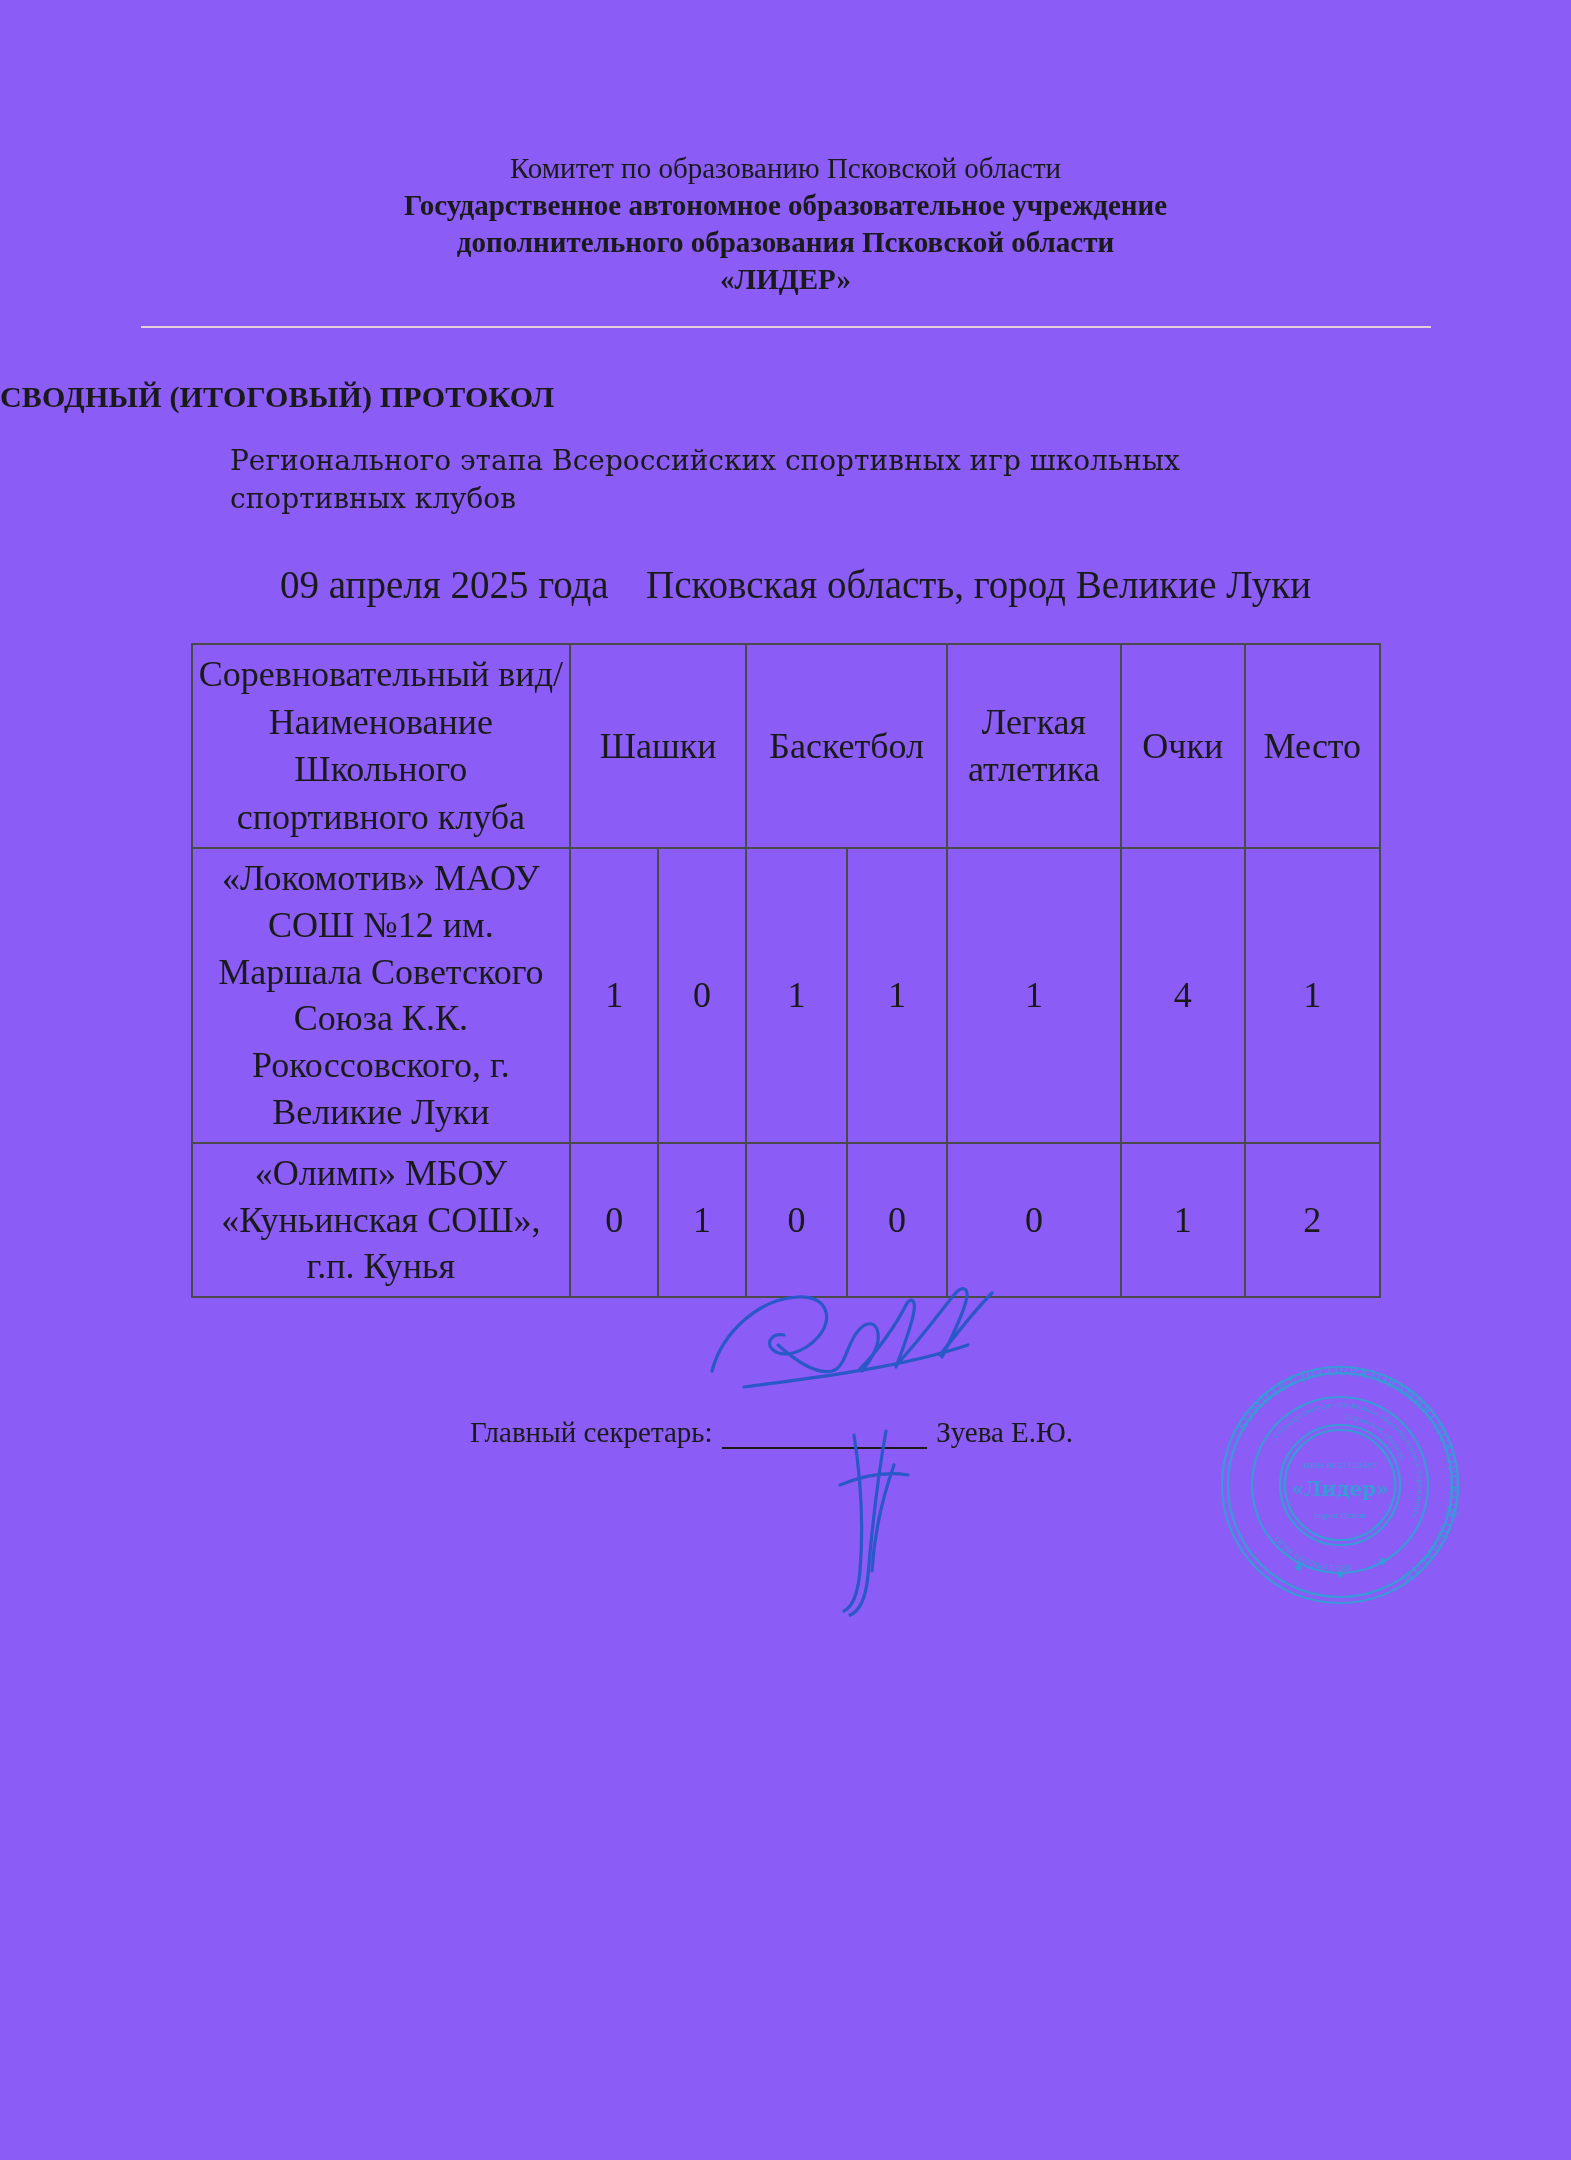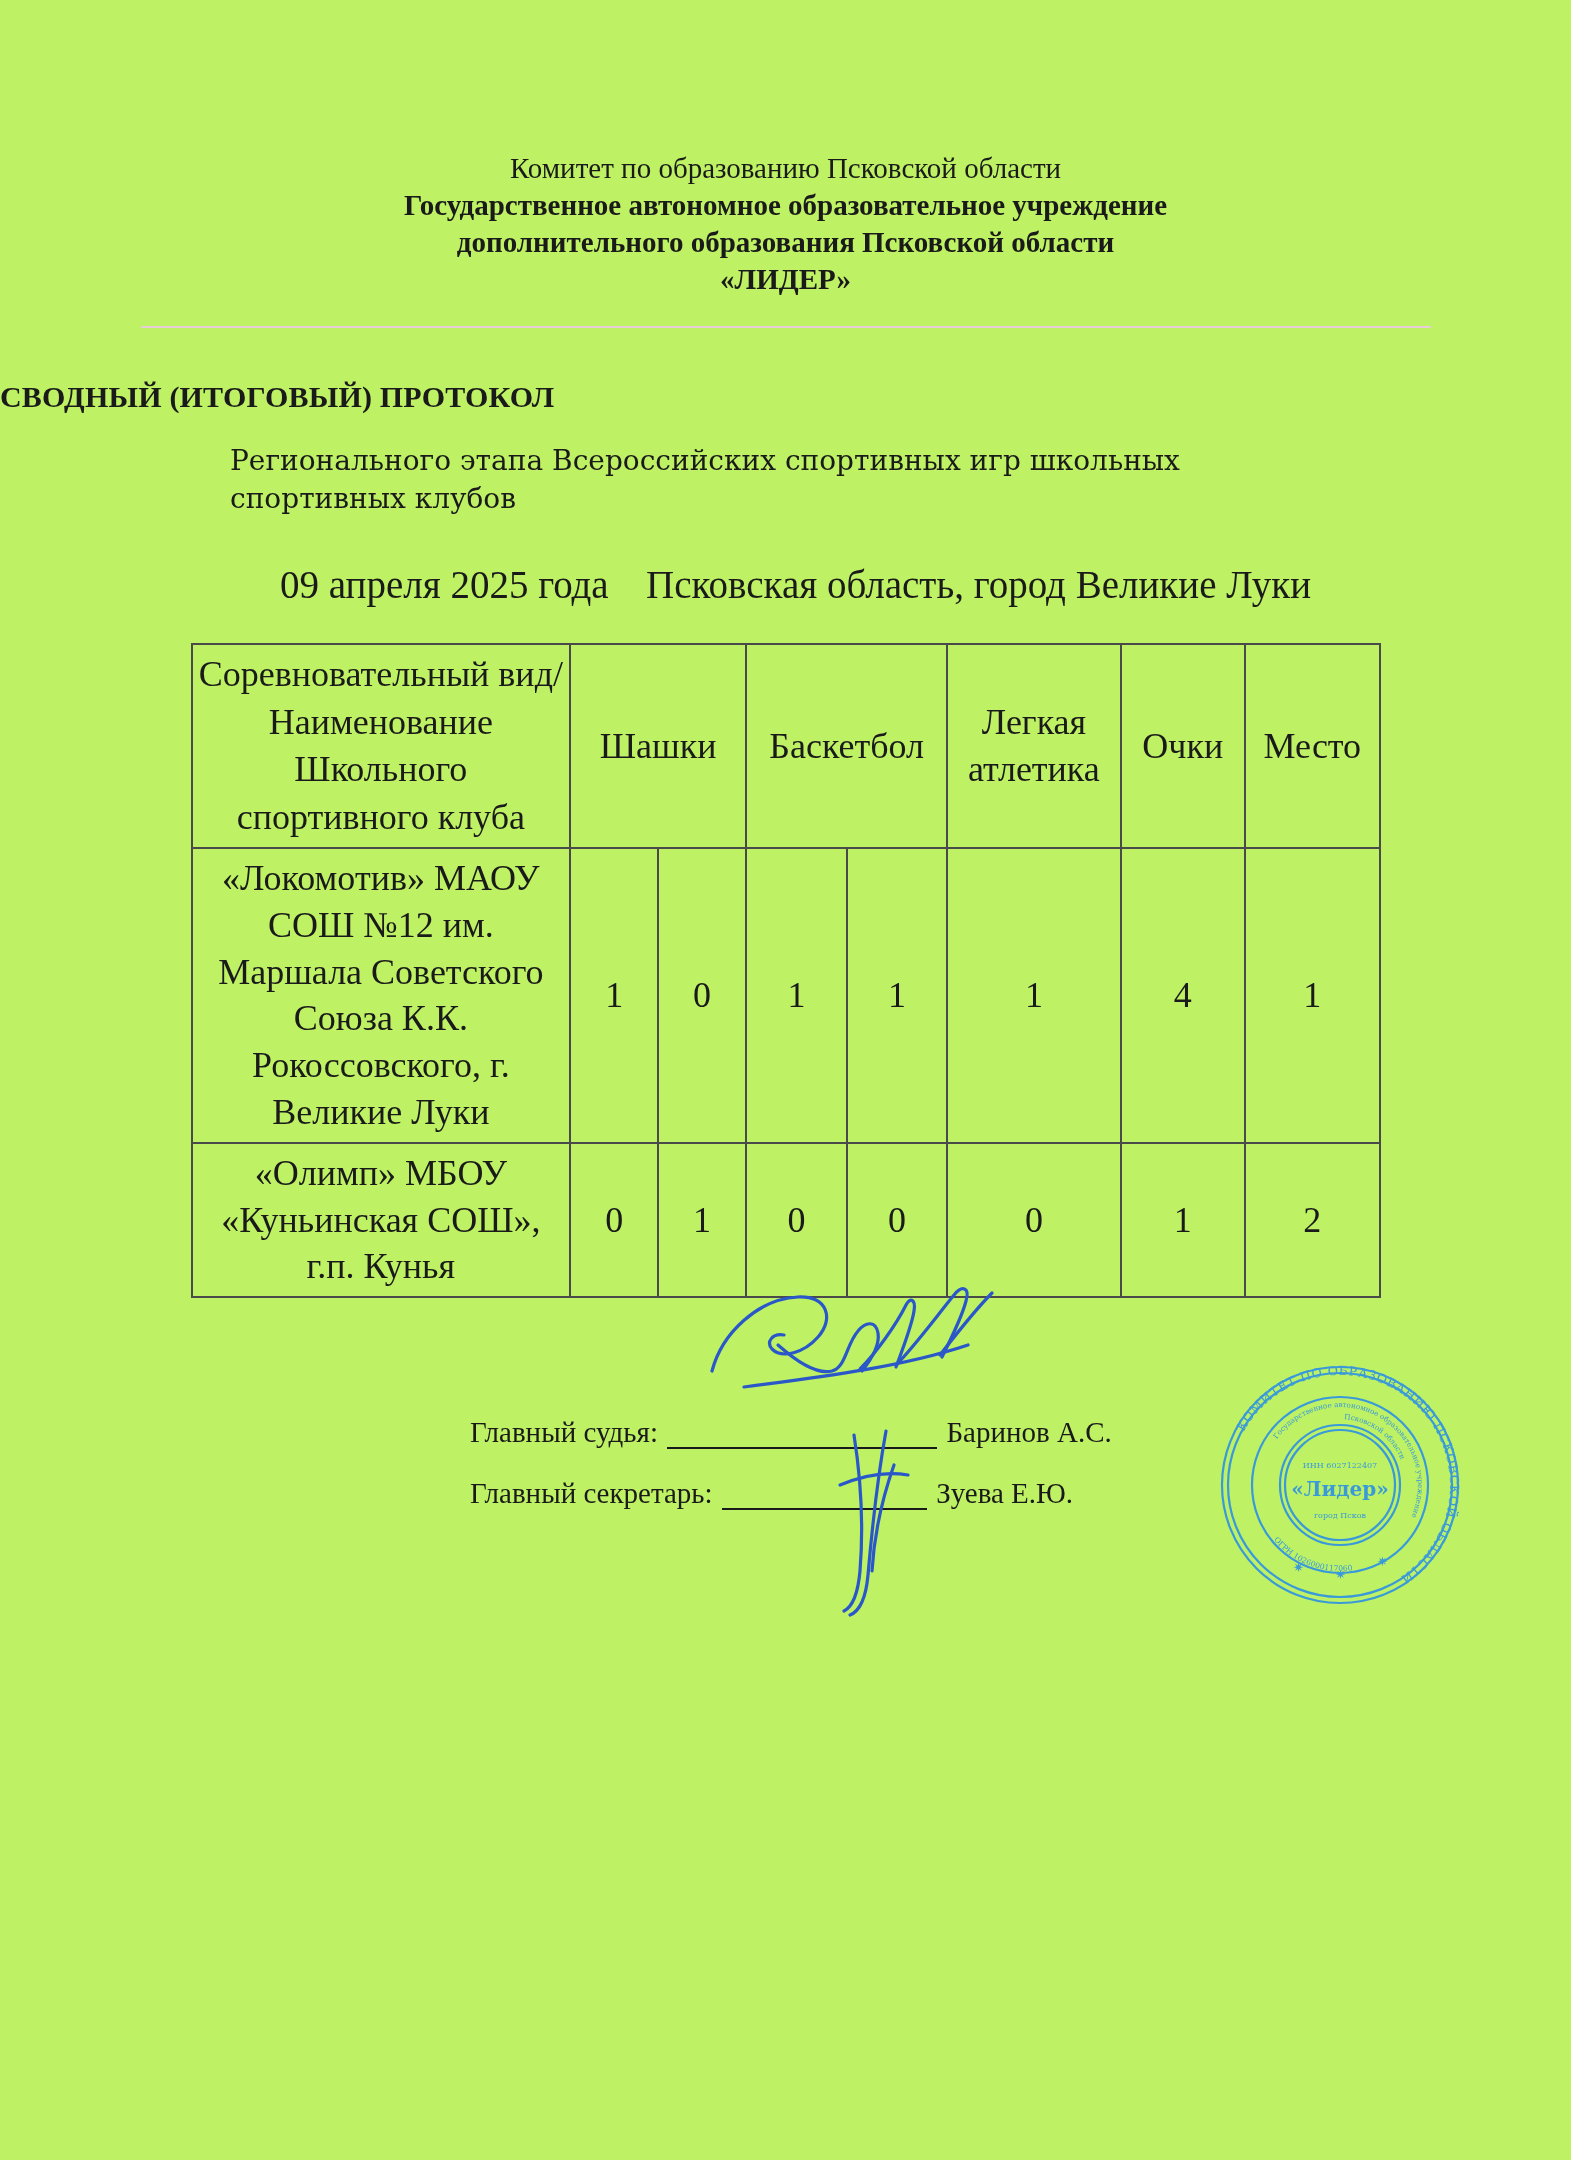--- a/index.html
+++ b/index.html
@@ -4,21 +4,21 @@
 <style>
   html, body {
     margin: 0;
     padding: 0;
     background: #ffffff;
   }
   .page {
     position: relative;
     width: 1571px;
     height: 2160px;
-    background: #bef264;
+    background: #8b5cf6;
     font-family: "Liberation Serif", serif;
     color: #1a1a1a;
     overflow: hidden;
   }
 
   
   .header {
     text-align: center;
     padding-top: 150px;
   }
@@ -191,25 +191,20 @@
           <td class="col-num">0</td>
           <td class="col-num">0</td>
           <td class="col-pts">1</td>
           <td class="col-place">2</td>
         </tr>
       </tbody>
     </table>
   </div>
 
   <div class="signatures">
-    <div class="sig-row judge">
-      <span class="sig-label">Главный судья:</span>
-      <span class="sig-line"></span>
-      <span class="sig-name">Баринов А.С.</span>
-    </div>
     <div class="sig-row secretary">
       <span class="sig-label">Главный секретарь:</span>
       <span class="sig-line"></span>
       <span class="sig-name">Зуева Е.Ю.</span>
     </div>
   </div>
 
   <svg class="scribble" id="sig1" width="320" height="130" viewBox="0 0 320 130">
     <g fill="none" stroke="#2a58c8" stroke-width="3.2" stroke-linecap="round">
       <path d="M12,96 C22,58 58,24 98,22 C128,21 134,44 118,62 C104,78 82,84 72,74 C66,67 72,58 84,60"></path>

